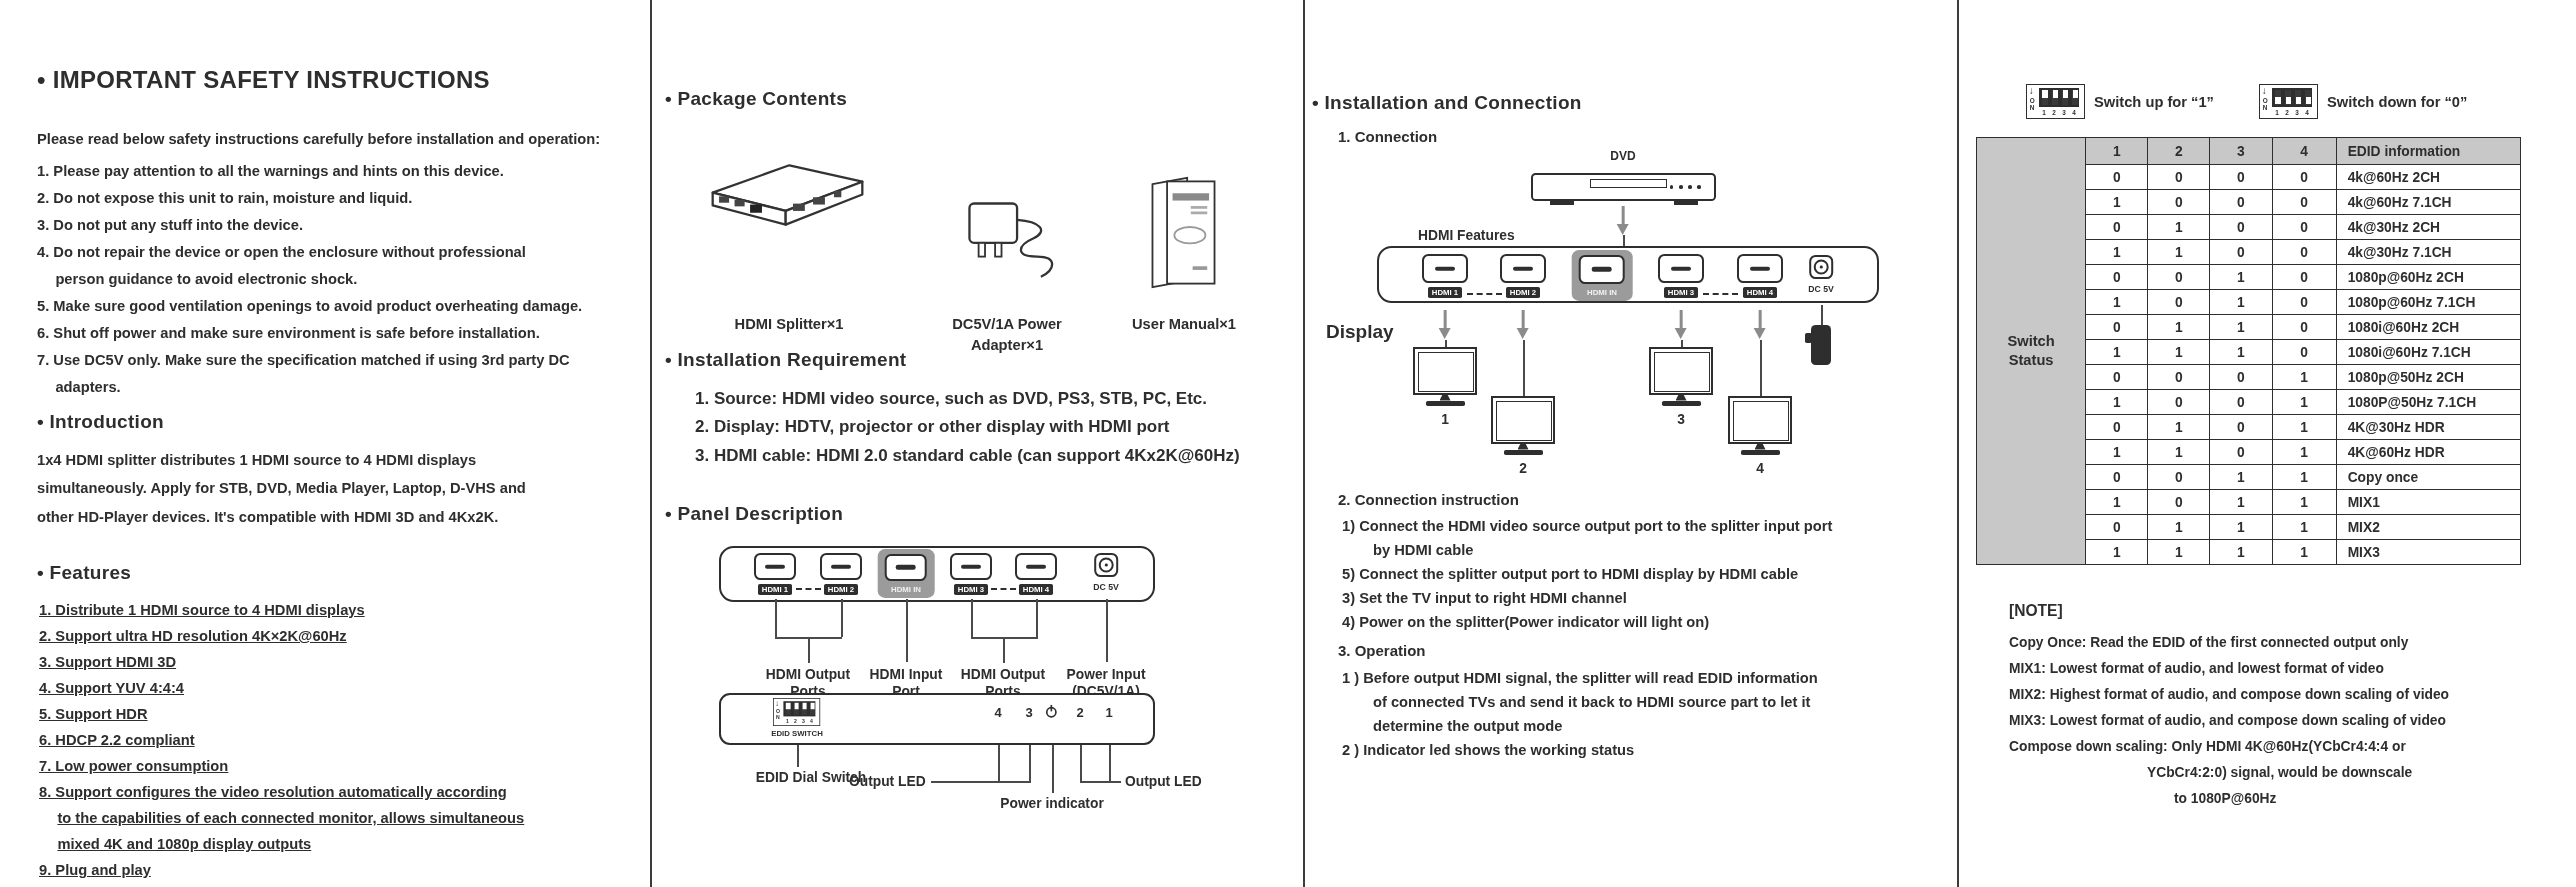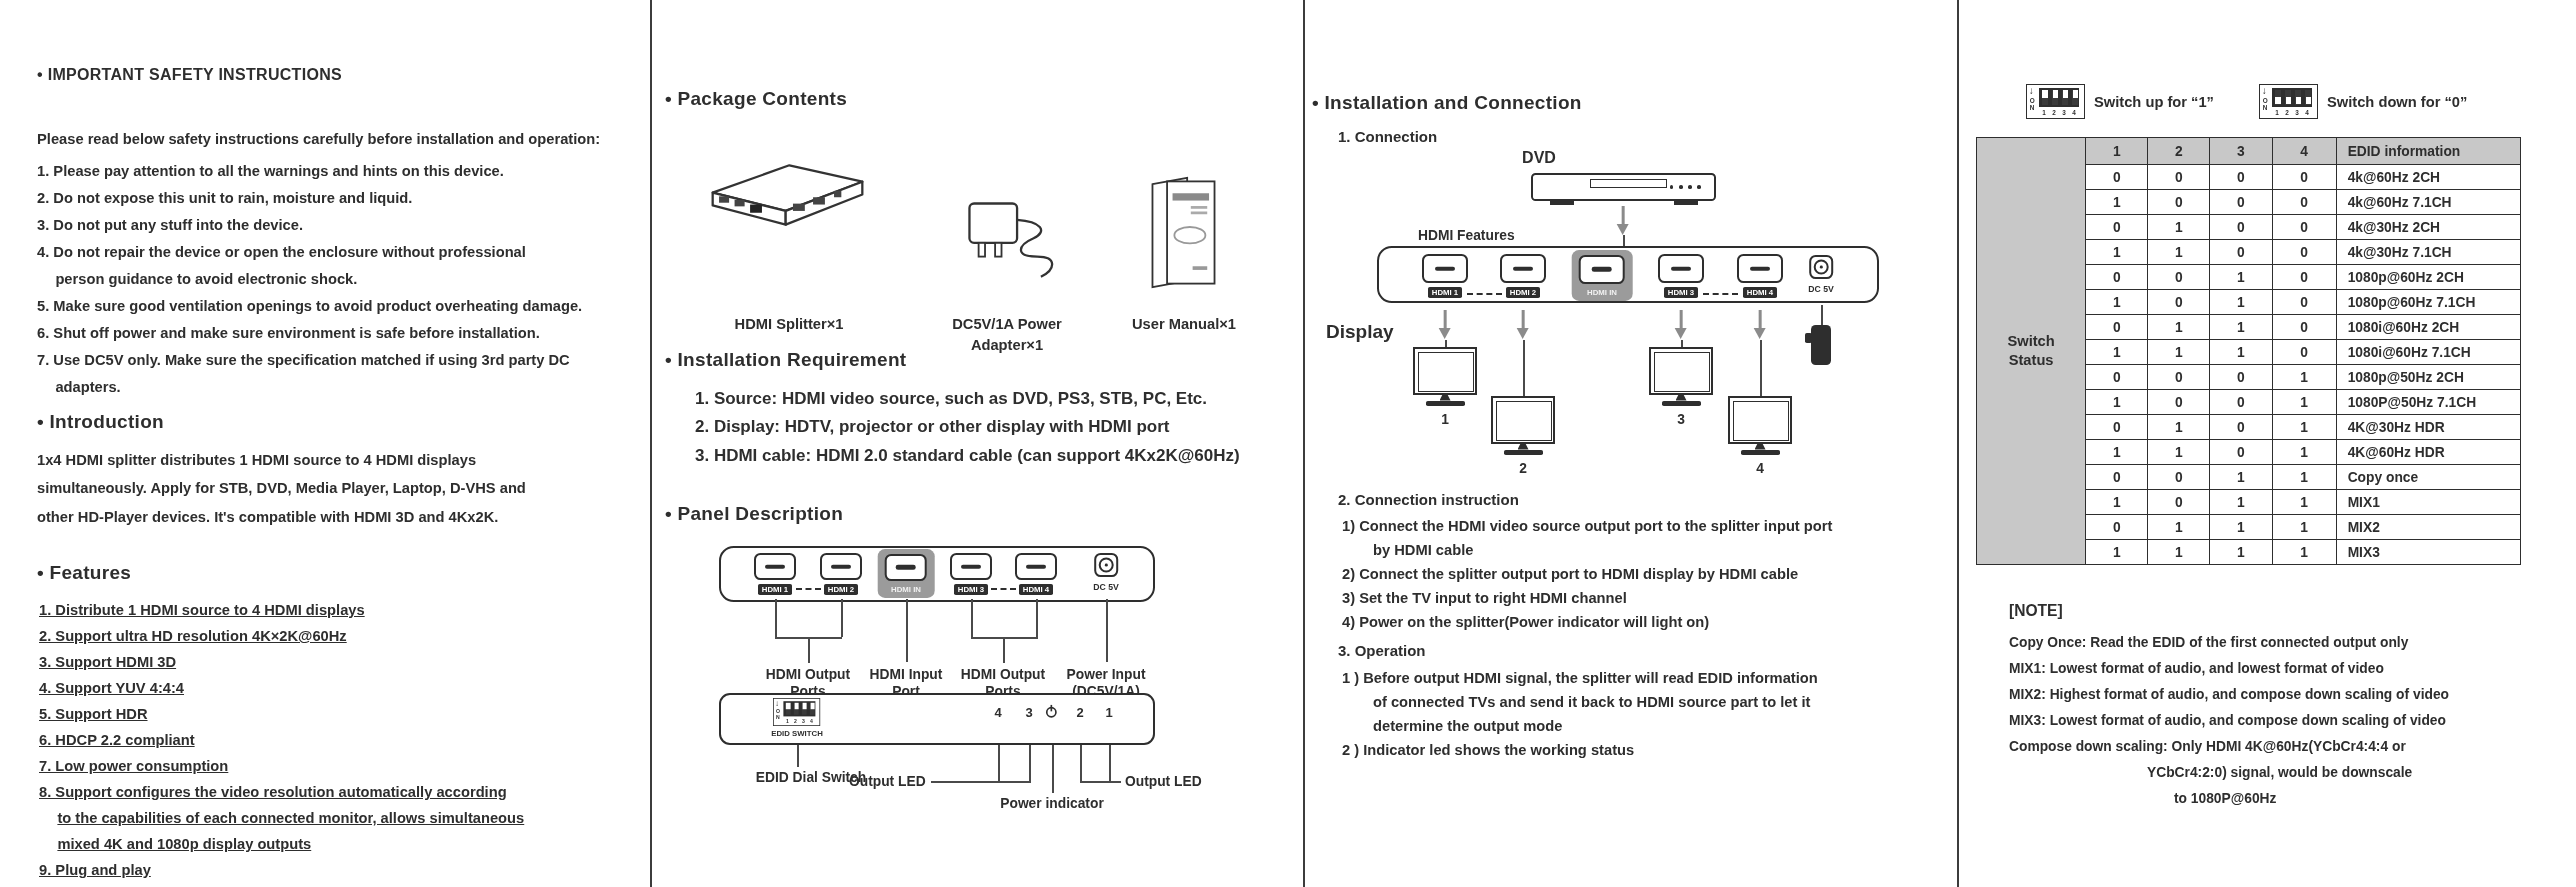--- a/index.html
+++ b/index.html
@@ -2,21 +2,21 @@
 <html style="font-size:14.7px"><head>
 <meta charset="utf-8">
 <style>
   * { box-sizing: border-box; margin: 0; padding: 0; }
   html,body { width:2576px; height:887px; background:#fff; }
   body { font-family:"Liberation Sans", sans-serif; font-weight:bold; color:#2e2e2e; position:relative; overflow:hidden; }
   .abs { position:absolute; }
   .pre { white-space:pre-line; }
   .divider { position:absolute; top:0; bottom:0; width:1.8px; background:#3c3c3c; }
   .h1 { font-size:19px; letter-spacing:0.3px; }
-  .h1.caps { font-size:16px; }
+  .h1.caps { font-size:24px; }
   .h2 { font-size:15px; }
   .body16 { font-size:14.7px; line-height:28.4px; }
   .item { font-size:14.7px; line-height:27px; padding-left:18.4px; text-indent:-18.4px; white-space:pre-line; }
   .feat .item { line-height:26px;text-decoration:underline; }
   .inst-item { font-size:17px; line-height:28.4px; padding-left:22px; text-indent:-22px; white-space:pre-line; }
   .c3item { font-size:14.7px; line-height:24px; padding-left:31px; text-indent:-31px; white-space:pre-line; }
   .cap { position:absolute; transform:translateX(-50%); text-align:center; font-size:14.7px; line-height:21px; white-space:pre-line; }
   .device { position:absolute; border:2.8px solid #2e2e2e; border-radius:14.7px; background:#fff; }
   .pa { position:absolute; display:flex; flex-direction:column; align-items:center; transform:translateX(-50%); }
   .pbox { width:42px; height:27px; border:2.8px solid #2e2e2e; border-radius:6.4px; background:#fff; position:relative; }
@@ -237,21 +237,21 @@
 <div class="ln" style="left:1109px;top:745px;width:1.8px;height:36px"></div>
 <div class="ln" style="left:1080px;top:781px;width:41px;height:1.8px"></div>
 <div class="dlabel" style="left:811px;top:769px">EDID Dial Switch</div>
 <div class="abs" style="left:849px;top:774px;font-size:13.8px">Output LED</div>
 <div class="dlabel" style="left:1052px;top:795px">Power indicator</div>
 <div class="abs" style="left:1125px;top:774px;font-size:13.8px">Output LED</div>
 
 <div class="abs h1" style="left:1312px;top:92px">• Installation and Connection</div>
 <div class="abs h2" style="left:1338px;top:128px">1. Connection</div>
 
-<div class="abs" style="left:1539px;top:149px;transform:translateX(-50%);font-size:16px">DVD</div>
+<div class="abs" style="left:1623px;top:149px;transform:translateX(-50%);font-size:12px">DVD</div>
 <div class="dvd" style="left:1531px;top:173px;width:185px;height:27.5px">
   <div class="tray"></div>
   <div class="dots">
       <i></i>
       <i></i>
       <i></i>
       <i></i>
     </div>
   <div class="foot" style="left:16.5px"></div>
   <div class="foot" style="right:16.5px"></div>
@@ -323,21 +323,21 @@
   <div class="scr"></div>
     <div class="neck"></div>
     <div class="base"></div>
   <div class="mnum">4</div>
 </div>
 
 <div class="abs h2" style="left:1338px;top:491px">2. Connection instruction</div>
 <div class="abs" style="left:1342px;top:514px;width:587px">
   <div class="c3item">1)  Connect the HDMI video source output port to the splitter input port
 by HDMI cable</div>
-  <div class="c3item">2)  Connect the splitter output port to HDMI display by HDMI cable</div>
+  <div class="c3item">5)  Connect the splitter output port to HDMI display by HDMI cable</div>
   <div class="c3item">3)  Set the TV input to right HDMI channel</div>
   <div class="c3item">4)  Power on the splitter(Power indicator will light on)</div>
 </div>
 <div class="abs h2" style="left:1338px;top:642px">3. Operation</div>
 <div class="abs" style="left:1342px;top:666px;width:587px">
   <div class="c3item">1 )  Before output HDMI signal, the splitter will read EDID information
 of connected TVs and send it back to HDMI source part to let it
 determine the output mode</div>
   <div class="c3item">2 )  Indicator led shows the working status</div>
 </div>

